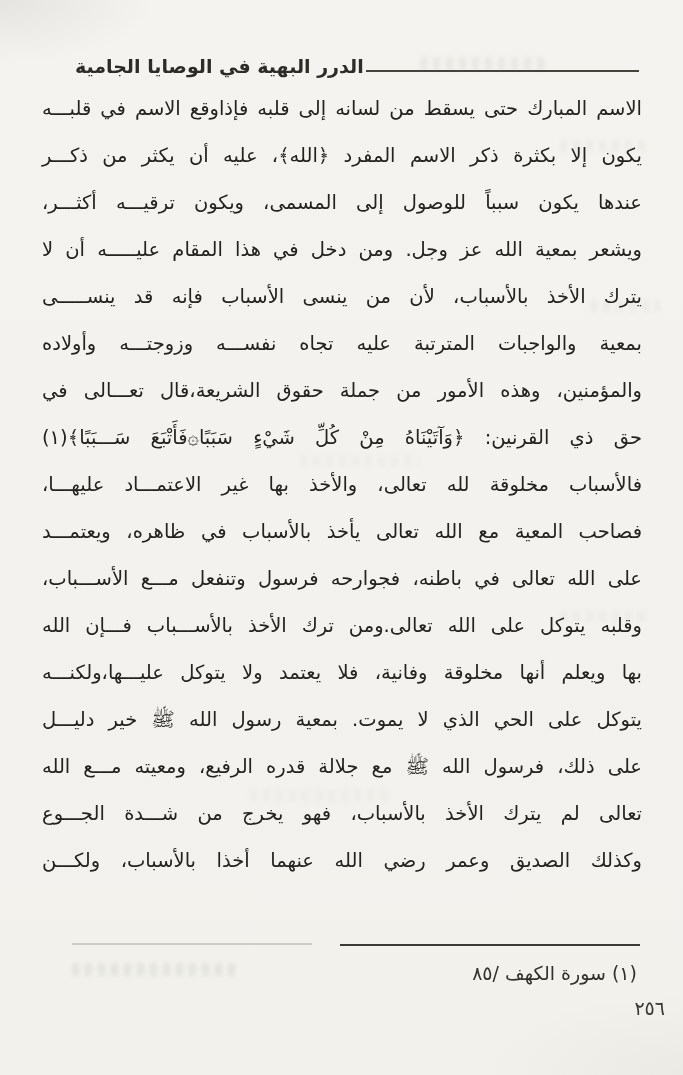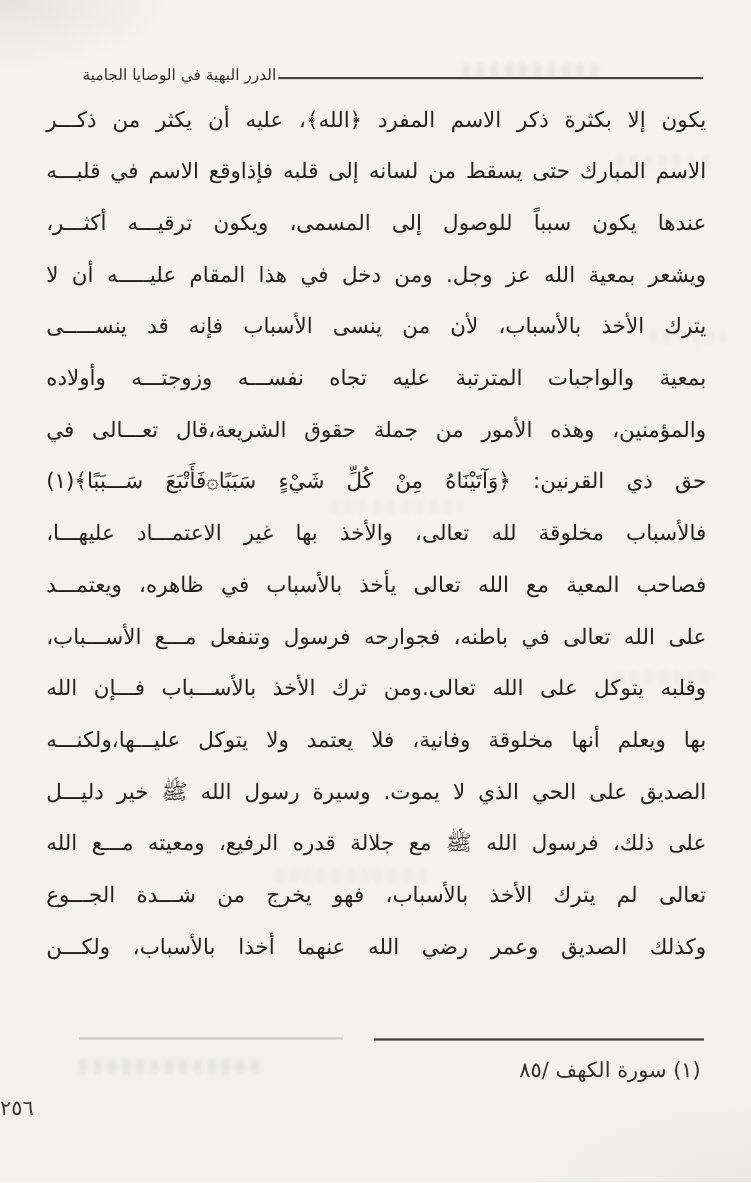--- a/index.html
+++ b/index.html
@@ -25,22 +25,22 @@
     position: absolute;
     top: 50px;
     left: 75px;
     right: 44px;
     height: 28px;
     display: flex;
     direction: ltr;
     align-items: flex-end;
   }
   .running-title {
-    font-size: 14px;
-    font-weight: normal;
+    font-size: 19px;
+    font-weight: bold;
     color: #2e2c28;
     direction: rtl;
     white-space: nowrap;
     line-height: 1;
     padding-bottom: 2px;
   }
   .header-rule {
     flex: 1;
     height: 2.5px;
     background: #45433e;
@@ -94,21 +94,21 @@
     font-size: 19px;
     color: #33312c;
   }
 
   
   .page-number {
     position: absolute;
     top: 997px;
     left: 0;
     width: 665px;
-    text-align: left;
+    text-align: right;
     font-size: 19px;
     letter-spacing: 2px;
     color: #3a3833;
   }
 
   
   .ghost {
     position: absolute;
     pointer-events: none;
     background: repeating-linear-gradient(90deg,
@@ -130,23 +130,23 @@
 
 <div class="page">
 
   <header class="running-header">
     <span class="running-title">الدرر البهية في الوصايا الجامية</span>
     <span class="header-rule"></span>
   </header>
 
   <main class="body-text">
 
+      <div class="line">الاسم المبارك حتى يسقط من لسانه إلى قلبه فإذاوقع الاسم في قلبـــه</div>
+
       <div class="line">يكون إلا بكثرة ذكر الاسم المفرد ﴿الله﴾، عليه أن يكثر من ذكـــر</div>
-
-      <div class="line">الاسم المبارك حتى يسقط من لسانه إلى قلبه فإذاوقع الاسم في قلبـــه</div>
 
       <div class="line">عندها يكون سبباً للوصول إلى المسمى، ويكون ترقيـــه أكثـــر،</div>
 
       <div class="line">ويشعر بمعية الله عز وجل. ومن دخل في هذا المقام عليـــــه أن لا</div>
 
       <div class="line">يترك الأخذ بالأسباب، لأن من ينسى الأسباب فإنه قد ينســـــى</div>
 
       <div class="line">بمعية والواجبات المترتبة عليه تجاه نفســـه وزوجتـــه وأولاده</div>
 
       <div class="line">والمؤمنين، وهذه الأمور من جملة حقوق الشريعة،قال تعـــالى في</div>
@@ -157,21 +157,21 @@
 
       <div class="line">فصاحب المعية مع الله تعالى يأخذ بالأسباب في ظاهره، ويعتمـــد</div>
 
       <div class="line">على الله تعالى في باطنه، فجوارحه فرسول وتنفعل مـــع الأســـباب،</div>
 
       <div class="line">وقلبه يتوكل على الله تعالى.ومن ترك الأخذ بالأســـباب فـــإن الله</div>
 
 
       <div class="line">بها ويعلم أنها مخلوقة وفانية، فلا يعتمد ولا يتوكل عليـــها،ولكنـــه</div>
 
-      <div class="line">الصديق على الحي الذي لا يموت. وسيرة رسول الله ﷺ خير دليـــل</div>
+      <div class="line">يتوكل على الحي الذي لا يموت. بمعية رسول الله ﷺ خير دليـــل</div>
 
       <div class="line">على ذلك، فرسول الله ﷺ مع جلالة قدره الرفيع، ومعيته مـــع الله</div>
 
       <div class="line">تعالى لم يترك الأخذ بالأسباب،  فهو يخرج من شـــدة الجـــوع</div>
 
       <div class="line">وكذلك الصديق وعمر رضي الله عنهما أخذا بالأسباب، ولكـــن</div>
     </main>
 
   <div class="footnote-rule"></div>
   <div class="footnote-rule-ghost"></div>

